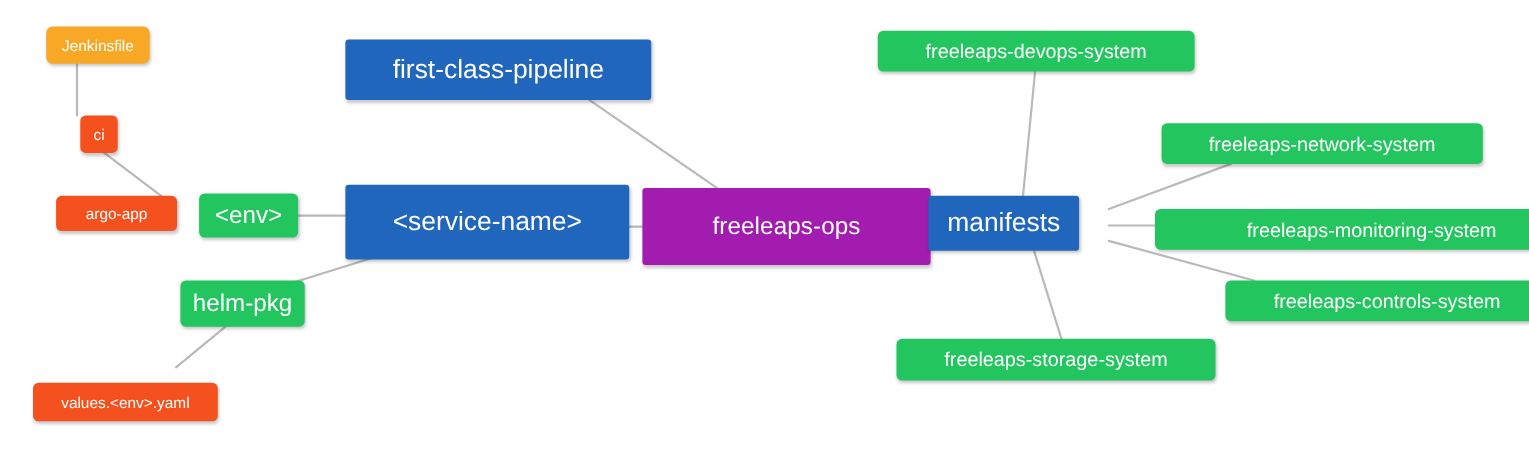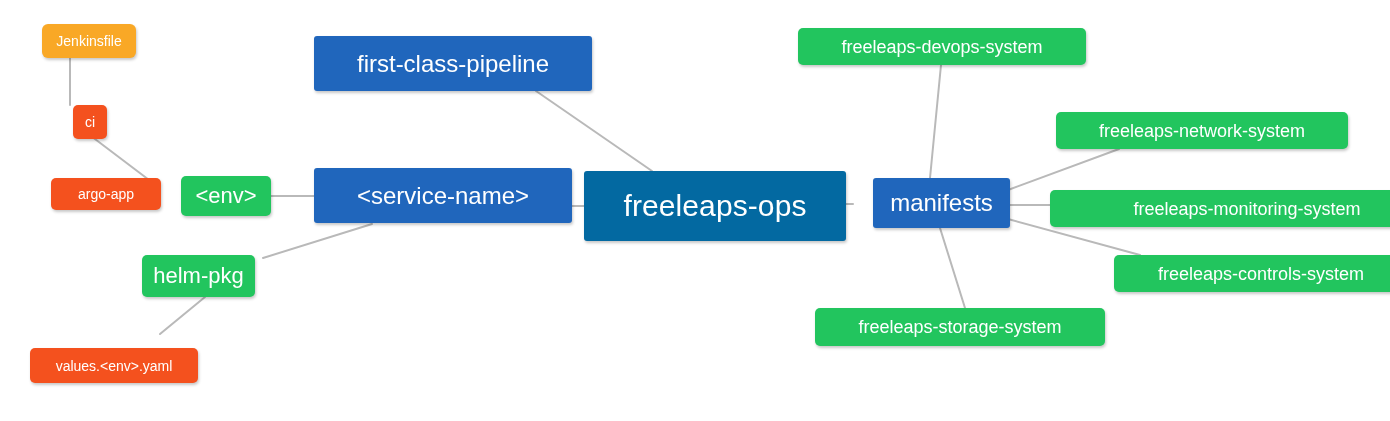--- a/index.html
+++ b/index.html
@@ -38,23 +38,23 @@
     justify-content: center;
     box-sizing: border-box;
     color: #ffffff;
     white-space: nowrap;
     line-height: 1;
     box-shadow: 1px 2px 3px rgba(0,0,0,0.22);
     z-index: 2;
     user-select: none;
   }
   .node.root {
-    background: #0369a1;
+    background: #a21caf;
     border-radius: 3px;
-    font-size: 30px;
+    font-size: 22px;
     letter-spacing: 0.1px;
   }
   .node.blue {
     background: #2066bc;
     border-radius: 3px;
   }
   .node.green {
     background: #22c55e;
     border-radius: 5px;
   }
@@ -90,25 +90,25 @@
       <line x1="1008" y1="190" x2="1119" y2="149"></line>
       <line x1="1008" y1="205" x2="1050" y2="205"></line>
       <line x1="1008" y1="219" x2="1140" y2="255"></line>
       <line x1="940" y1="228" x2="965" y2="308"></line>
     </svg>
   <div id="node-layer">
       <div class="node orange tiny" style="left: 22px; top: 24px; width: 94px; height: 34px;">Jenkinsfile</div>
       <div class="node red tiny" style="left: 53px; top: 105px; width: 34px; height: 34px;">ci</div>
       <div class="node red tiny" style="left: 31px; top: 178px; width: 110px; height: 32px;">argo-app</div>
       <div class="node green medium" style="left: 157px; top: 176px; width: 90px; height: 40px; margin-left: 24px;">&lt;env&gt;</div>
-      <div class="node blue big" style="left: 314px; top: 168px; width: 258px; height: 55px;">&lt;service-name&gt;</div>
+      <div class="node blue big" style="left: 314px; top: 168px; width: 258px; height: 68px;">&lt;service-name&gt;</div>
       <div class="node blue big" style="left: 314px; top: 36px; width: 278px; height: 55px;">first-class-pipeline</div>
-      <div class="node green medium" style="left: 142px; top: 255px; width: 113px; height: 42px;">helm-pkg</div>
+      <div class="node green medium" style="left: 164px; top: 255px; width: 113px; height: 42px;">helm-pkg</div>
       <div class="node red tiny" style="left: 10px; top: 348px; width: 168px; height: 35px;">values.&lt;env&gt;.yaml</div>
       <div class="node root root" style="left: 584px; top: 171px; width: 262px; height: 70px;">freeleaps-ops</div>
-      <div class="node blue big" style="left: 873px; top: 178px; width: 137px; height: 50px;">manifests</div>
+      <div class="node blue big" style="left: 844px; top: 178px; width: 137px; height: 50px;">manifests</div>
       <div class="node green small" style="left: 798px; top: 28px; width: 288px; height: 37px;">freeleaps-devops-system</div>
       <div class="node green small" style="left: 1056px; top: 112px; width: 292px; height: 37px; text-align: right;">freeleaps-network-system</div>
       <div class="node green small" style="left: 1050px; top: 190px; width: 394px; height: 37px;">freeleaps-monitoring-system</div>
       <div class="node green small" style="left: 1114px; top: 255px; width: 294px; height: 37px;">freeleaps-controls-system</div>
       <div class="node green small" style="left: 815px; top: 308px; width: 290px; height: 38px;">freeleaps-storage-system</div>
     </div>
 </div>
 
 </body></html>

